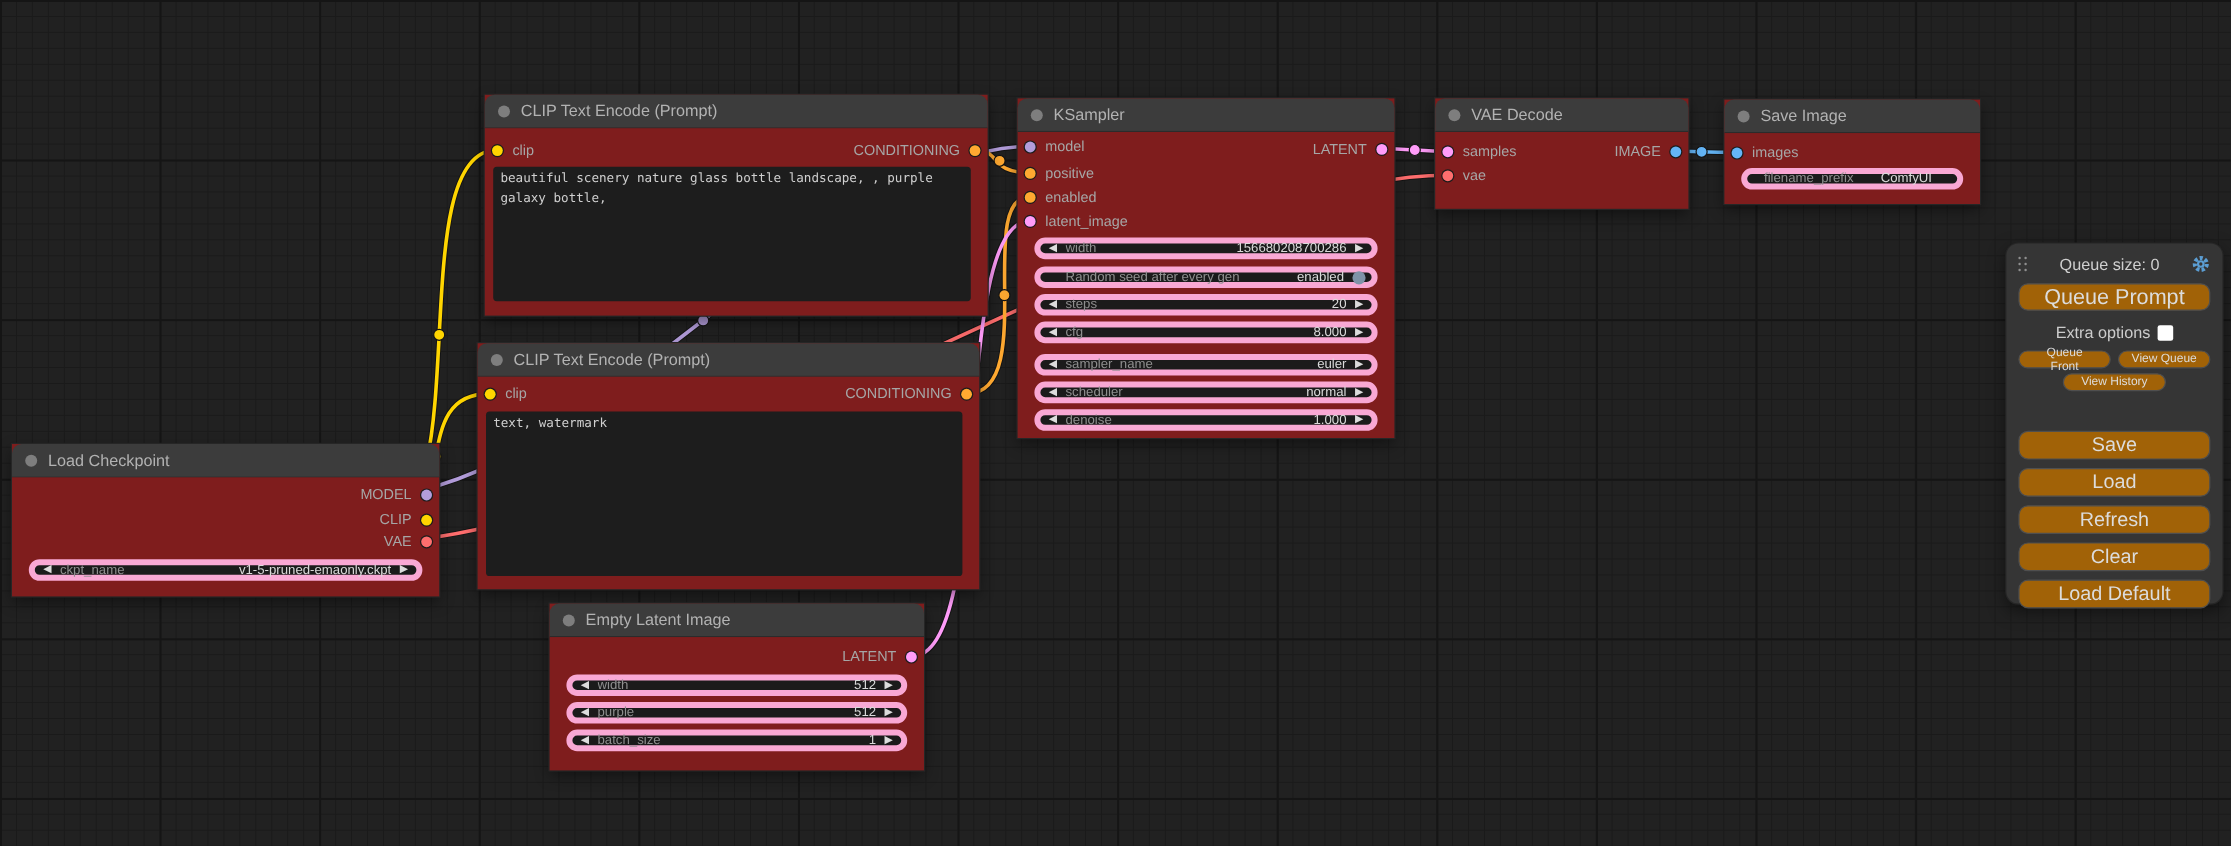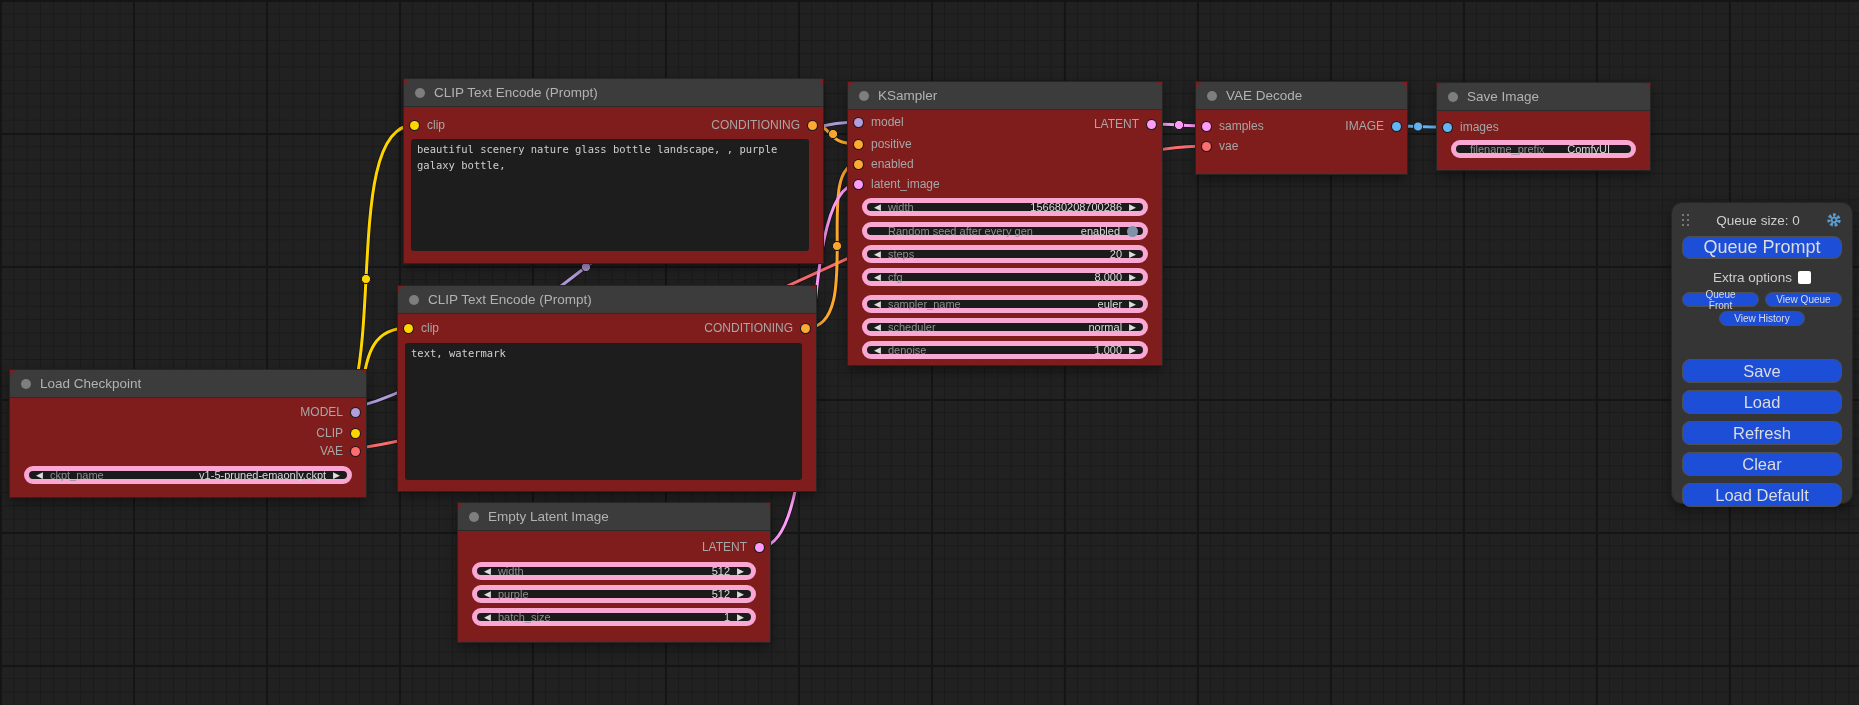--- a/index.html
+++ b/index.html
@@ -55,21 +55,21 @@
     box-sizing:border-box;padding:9px 10px;color:#cccccc;display:flex;flex-direction:column;
   }
   .menu-header{display:flex;align-items:center;height:20px;margin-bottom:8px;}
   .drag-dots{position:relative;width:8px;height:13px;flex:0 0 auto;}
   .drag-dots::before{
     content:"";position:absolute;left:0;top:0;width:2px;height:2px;border-radius:50%;background:#8f8f8f;
     box-shadow:5px 0 0 #8f8f8f,0 5px 0 #8f8f8f,5px 5px 0 #8f8f8f,0 10px 0 #8f8f8f,5px 10px 0 #8f8f8f;
   }
   .qsize{flex:1;text-align:center;font-size:13.5px;color:#cfcfcf;}
   .menu-btn{
-    background:#1d4ed8;border:1px solid #4f4f4f;border-radius:8px;color:#dcdcdc;
+    background:#a16207;border:1px solid #4f4f4f;border-radius:8px;color:#dcdcdc;
     display:flex;align-items:center;justify-content:center;cursor:pointer;
     font-family:"Liberation Sans",sans-serif;padding:0;
   }
   .menu-btn.qp{height:26px;font-size:18px;margin-bottom:11px;}
   .extra-row{display:flex;align-items:center;justify-content:center;gap:6px;height:17px;margin-bottom:7px;font-size:13.5px;}
   .checkbox{width:13px;height:13px;background:#ffffff;border-radius:2px;}
   .small-row{display:flex;gap:6px;justify-content:center;margin-bottom:4px;}
   .menu-btn.small{height:15px;font-size:10px;border-radius:8px;padding:0 10px;flex:1;}
   .menu-btn.small.solo{flex:0 0 auto;min-width:86px;}
   .big-col{margin-top:29px;display:flex;flex-direction:column;gap:7px;}

